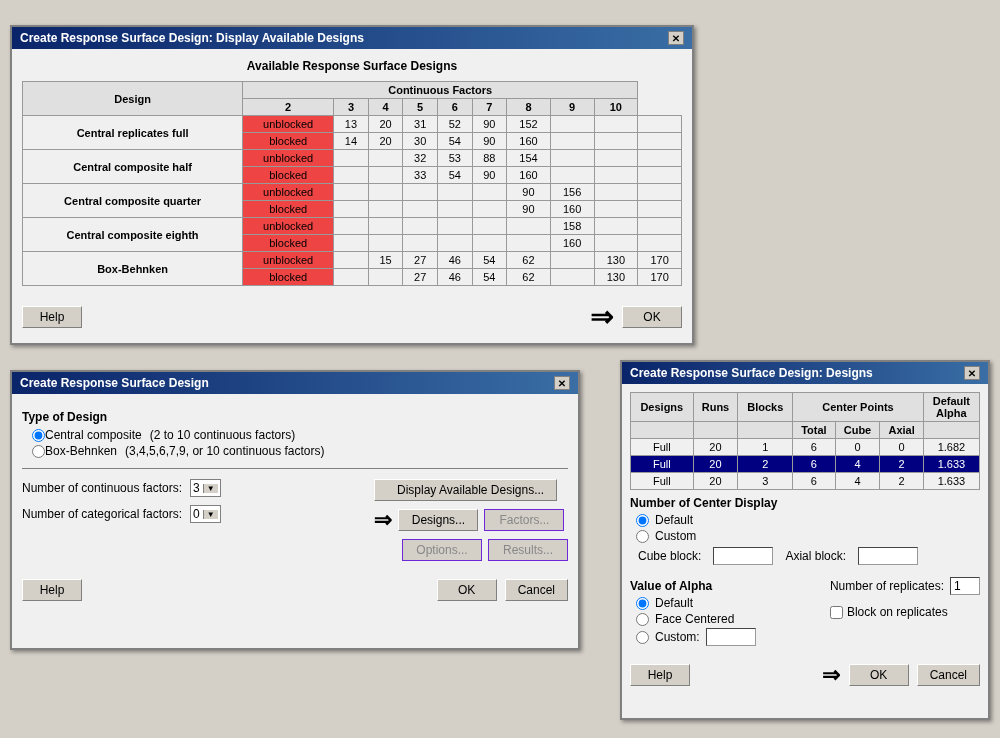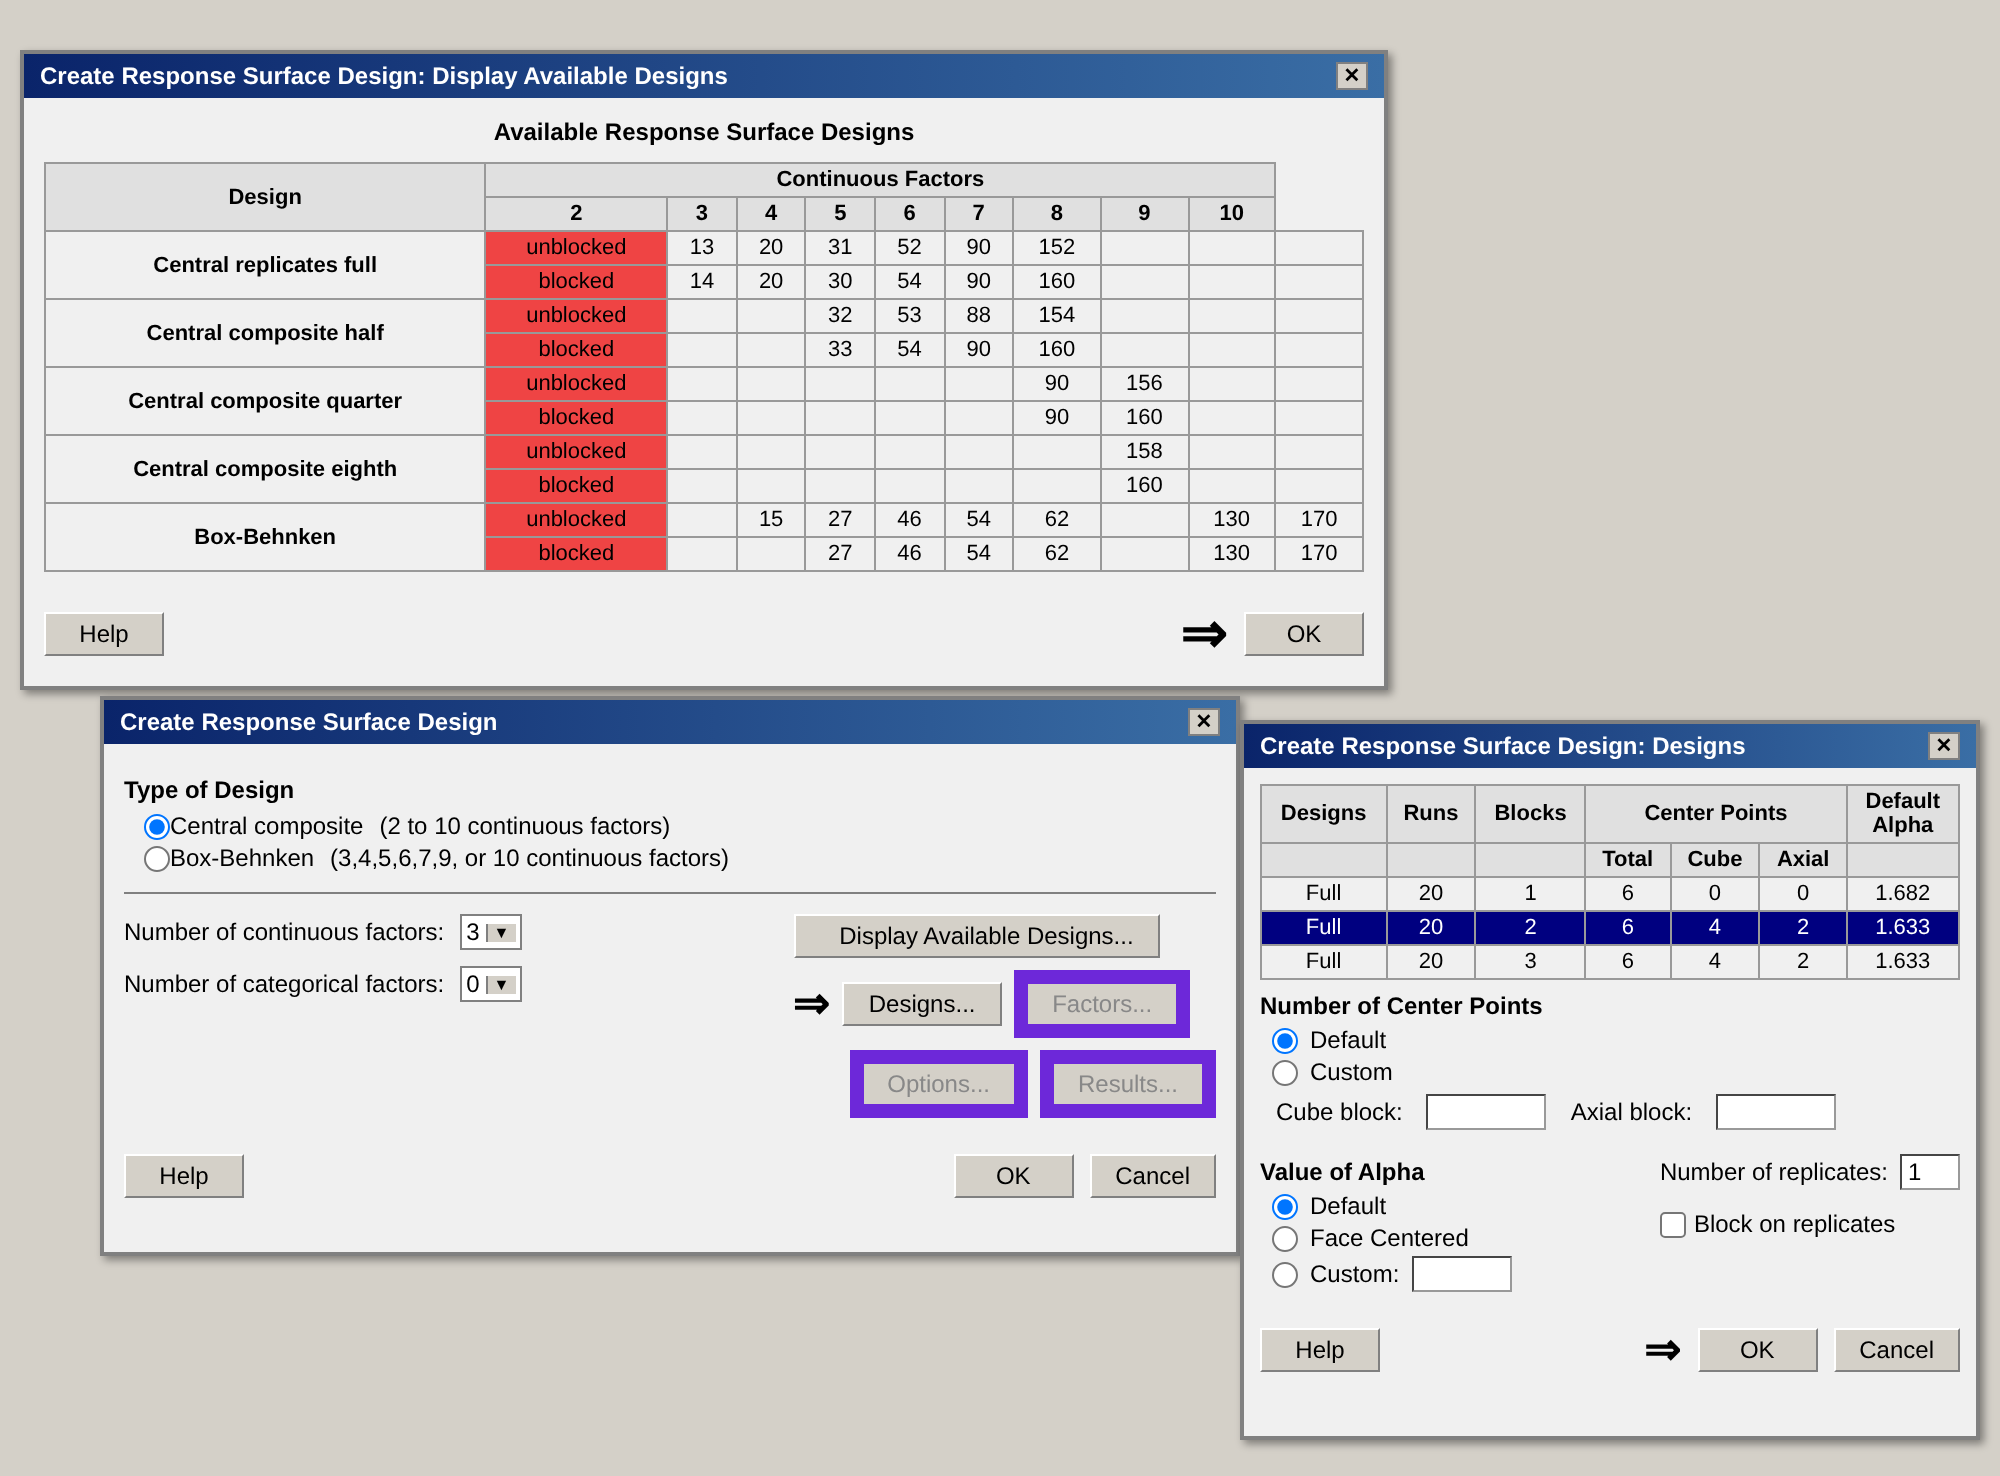--- a/index.html
+++ b/index.html
@@ -117,21 +117,21 @@
     .separator {
       border: none;
       border-top: 1px solid #808080;
       margin: 6px 0;
     }
 
     
     .btn-disabled {
       color: #888;
       background: #d4d0c8;
-      border: 7px solid #6d28d9;
+      border: 1px solid #6d28d9;
       padding: 3px 12px;
       font-size: 12px;
       min-width: 60px;
     }
   </style>
 </head>
 <body>
 
 <div class="window" style="left:10px; top:25px; width:684px; min-height:320px;">
   <div class="title-bar">
@@ -297,21 +297,21 @@
     <div style="display:flex; justify-content:space-between; align-items:center; margin-top:14px;">
       <button class="btn">Help</button>
       <div style="display:flex; align-items:center; gap:8px;">
         <span style="font-size:28px; font-weight:bold; color:black;">⇒</span>
         <button class="btn">OK</button>
       </div>
     </div>
   </div>
 </div>
 
-<div class="window" style="left:10px; top:348px; width:570px; min-height:280px;margin-left:40px;">
+<div class="window" style="left:10px; top:370px; width:570px; min-height:280px;">
   <div class="title-bar">
     <span>Create Response Surface Design</span>
     <div class="title-bar-close">✕</div>
   </div>
   <div class="window-content">
     <div class="section-label">Type of Design</div>
     <div style="display:flex; align-items:center; margin: 4px 0 2px 10px;">
       <input type="radio" name="design_type" checked="" style="">
       <span style="margin-right:8px;">Central composite</span>
       <span>(2 to 10 continuous factors)</span>
@@ -415,21 +415,21 @@
           <td>20</td>
           <td>3</td>
           <td>6</td>
           <td>4</td>
           <td>2</td>
           <td>1.633</td>
         </tr>
       </tbody>
     </table>
 
-    <div class="section-label">Number of Center Points</div>
+    <div class="section-label">Number of Center Display</div>
     <div style="display:flex; align-items:center; gap:6px; margin-left:6px; margin-bottom:2px;">
       <input type="radio" name="center_pts" checked="" style="">
       <span>Default</span>
     </div>
     <div style="display:flex; align-items:center; gap:6px; margin-left:6px; margin-bottom:4px;">
       <input type="radio" name="center_pts" style="">
       <span>Custom</span>
     </div>
     <div style="display:flex; gap:12px; margin-left:8px; margin-bottom:8px; align-items:center;">
       <span>Cube block:</span>

